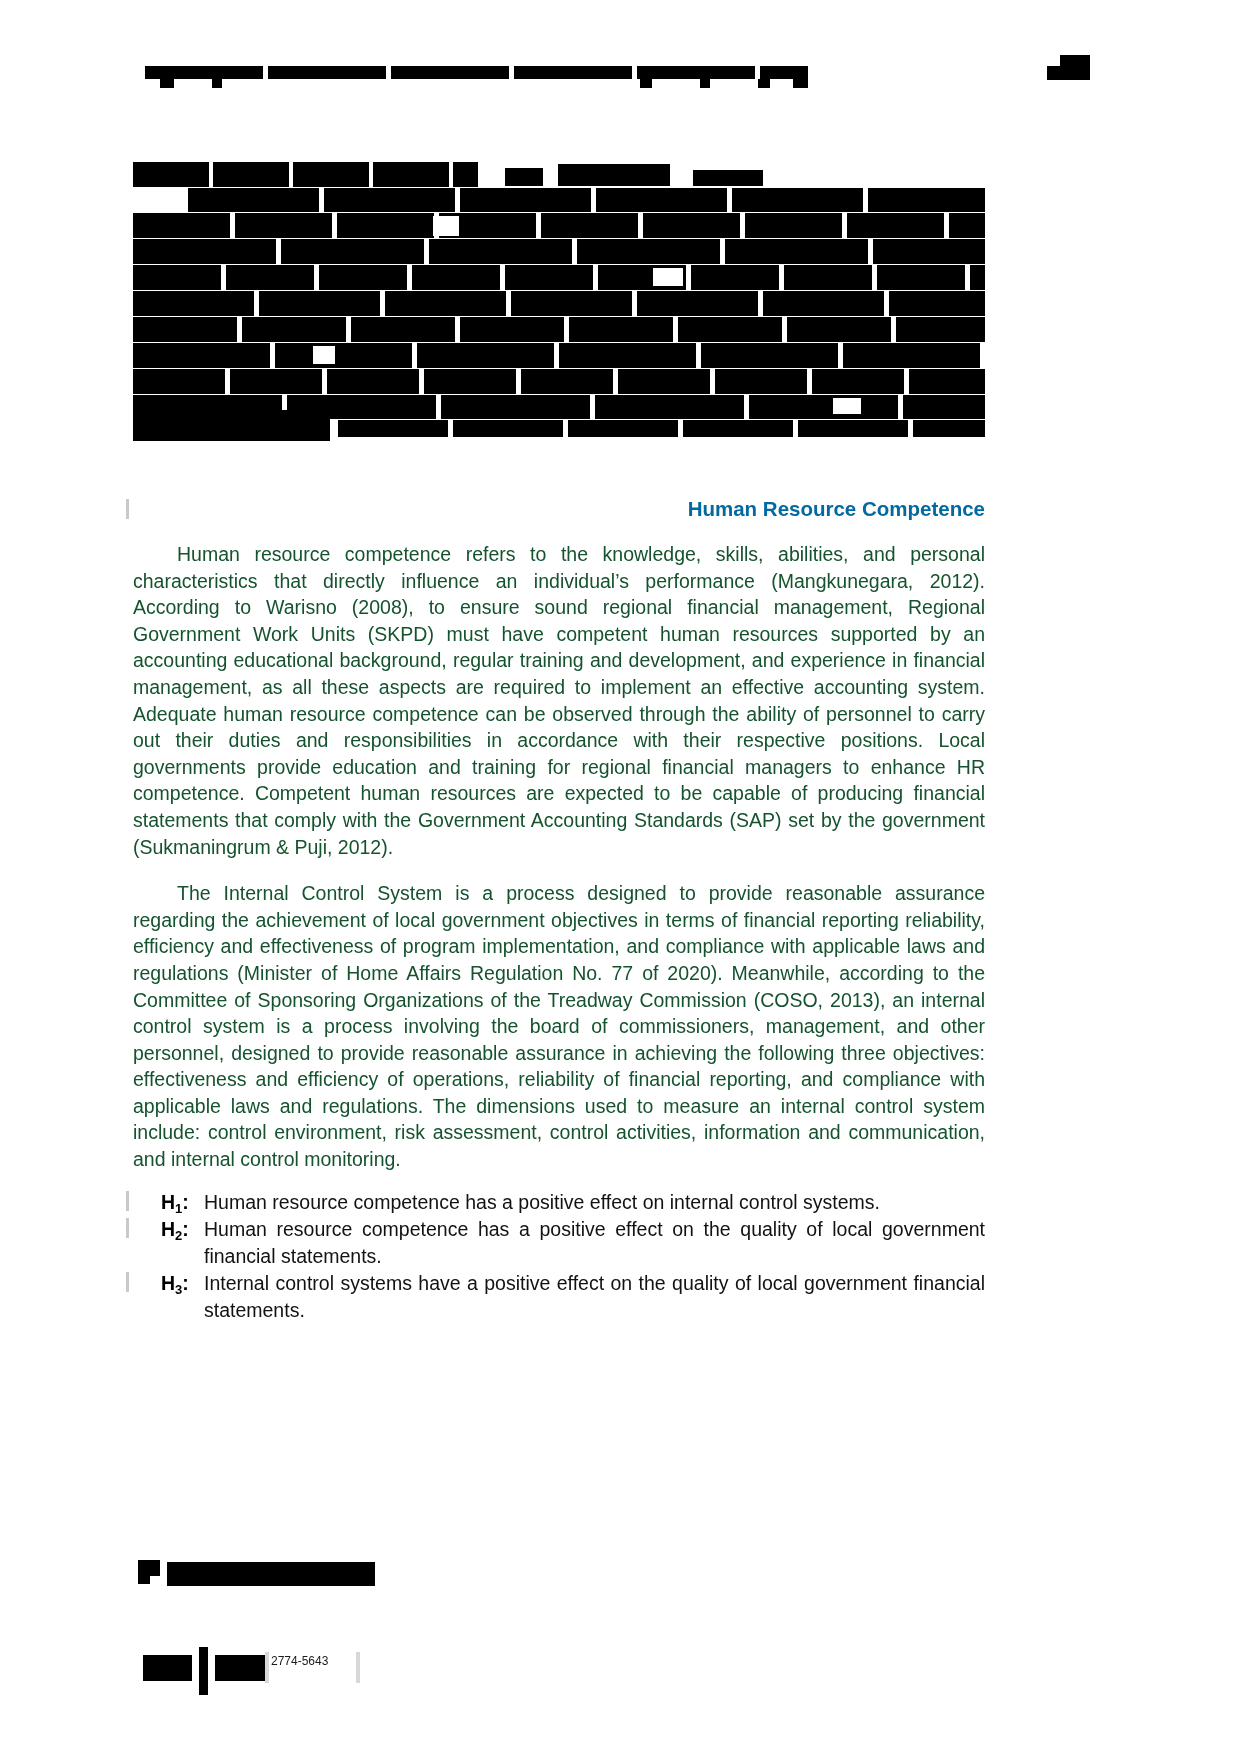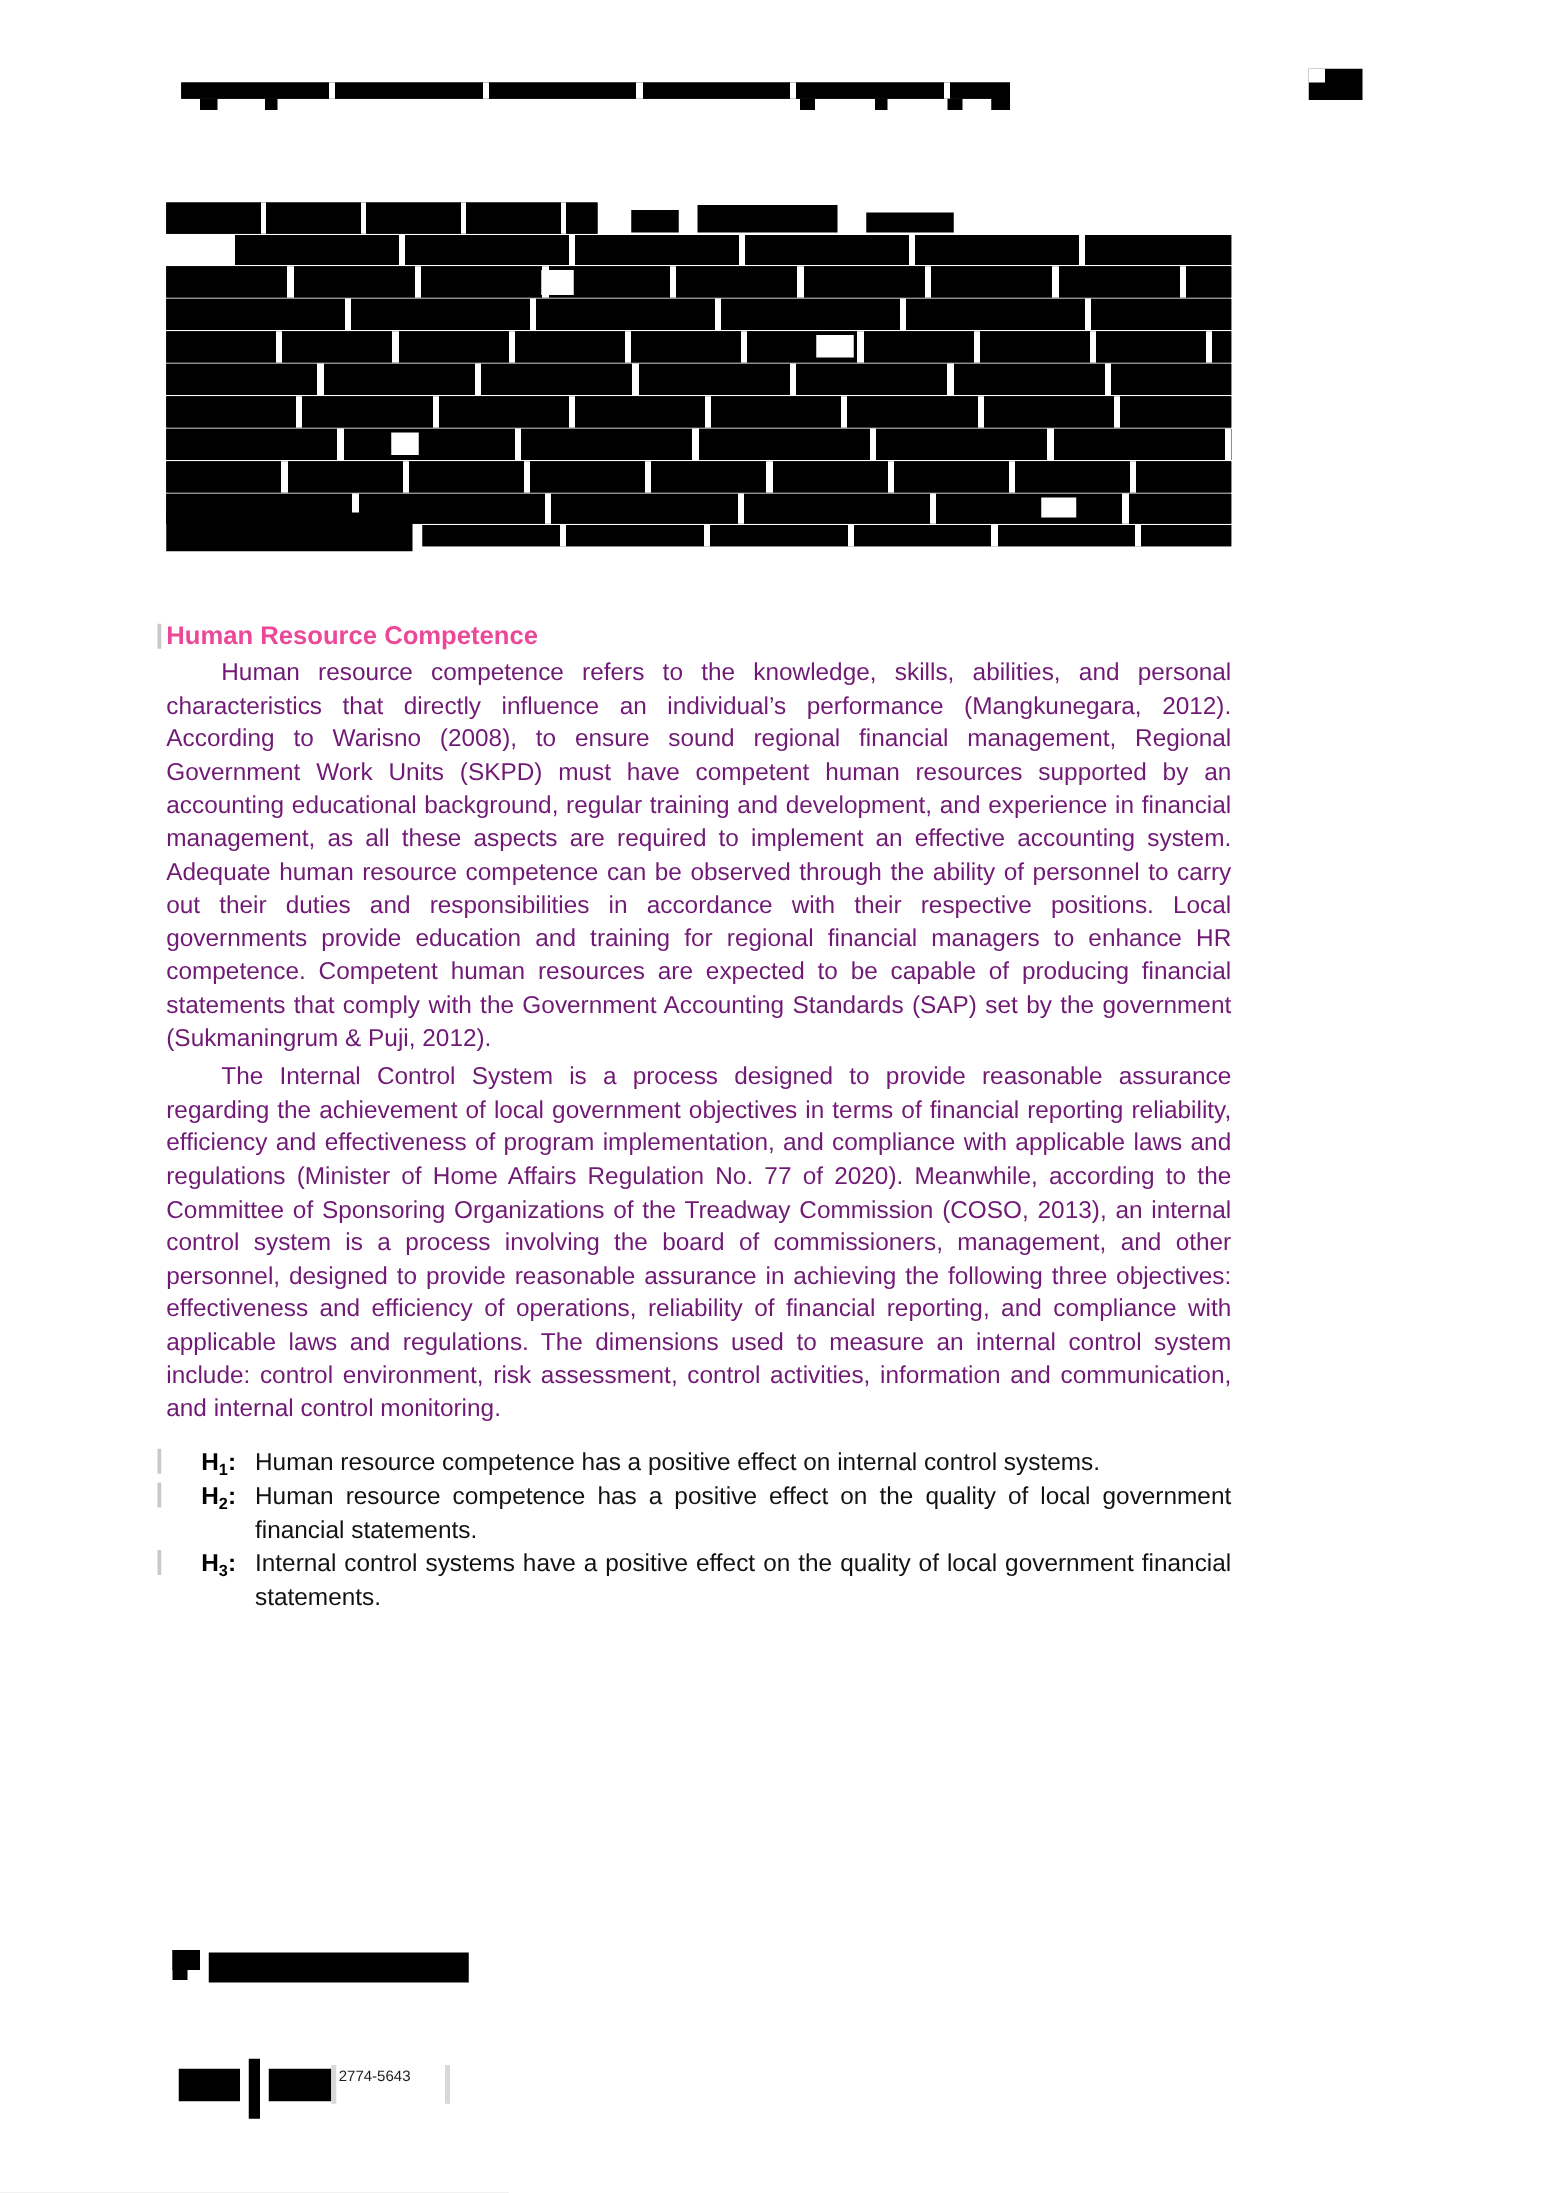--- a/index.html
+++ b/index.html
@@ -8,29 +8,30 @@
     font-family:"Liberation Sans",sans-serif;color:#111;overflow:hidden;
     margin:0 auto;
   }
   
   .blk{position:absolute;background:#000;}
   .rl{position:absolute;background-color:#000;}
   .wp{position:absolute;background:#fff;}
   
   .content{position:absolute;left:133px;top:497px;width:852px;}
   .sec-heading{
-    font-size:20.5px;font-weight:bold;color:#ec4899;margin:0;
+    font-size:20.5px;font-weight:bold;color:#0369a1;margin:0;
     position:relative;
+    text-align:right;
   }
   .sec-heading::before, .hyp-item::before, .hyp-heading::before{
     content:"";position:absolute;left:-7px;top:2px;width:3px;height:20px;background:#c9c9c9;
   }
   .body-para{
     font-size:19.5px;line-height:26.6px;text-align:justify;
-    margin:4px 0 0 0;text-indent:44px;color:#701a75;
+    margin:20px 0 0 0;text-indent:44px;color:#14532d;
   }
   .sec2{margin-top:46px;}
   .hyp-heading{
     font-size:20.5px;font-weight:bold;color:#000;margin:28px 0 0 0;position:relative;
   }
   .hyp-list{margin-top:16px;}
   .hyp-item{
     display:flex;font-size:19.5px;line-height:27px;color:#121212;position:relative;
   }
   .hyp-label{width:43px;flex:none;font-weight:bold;color:#000;margin-left:28px;}

